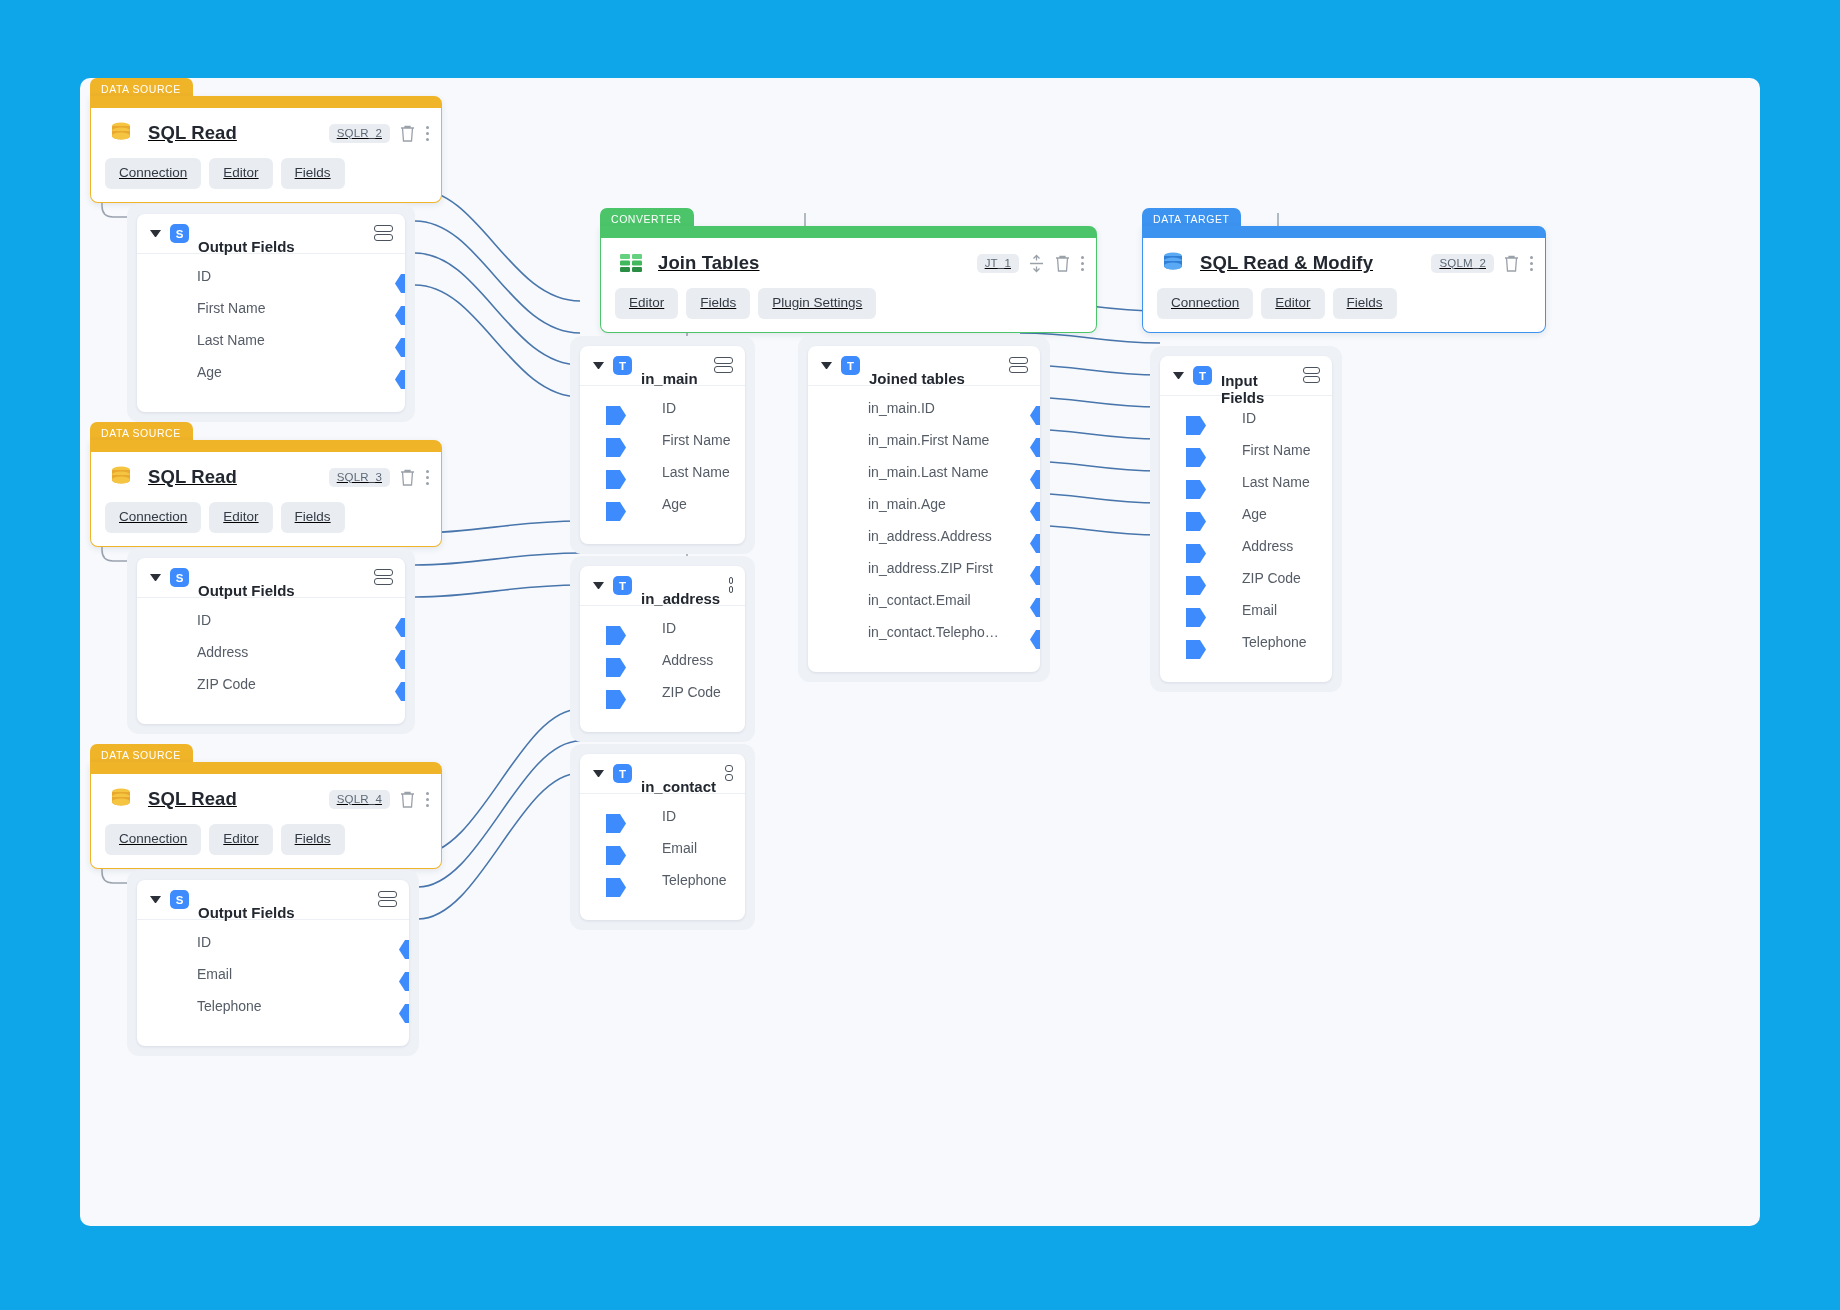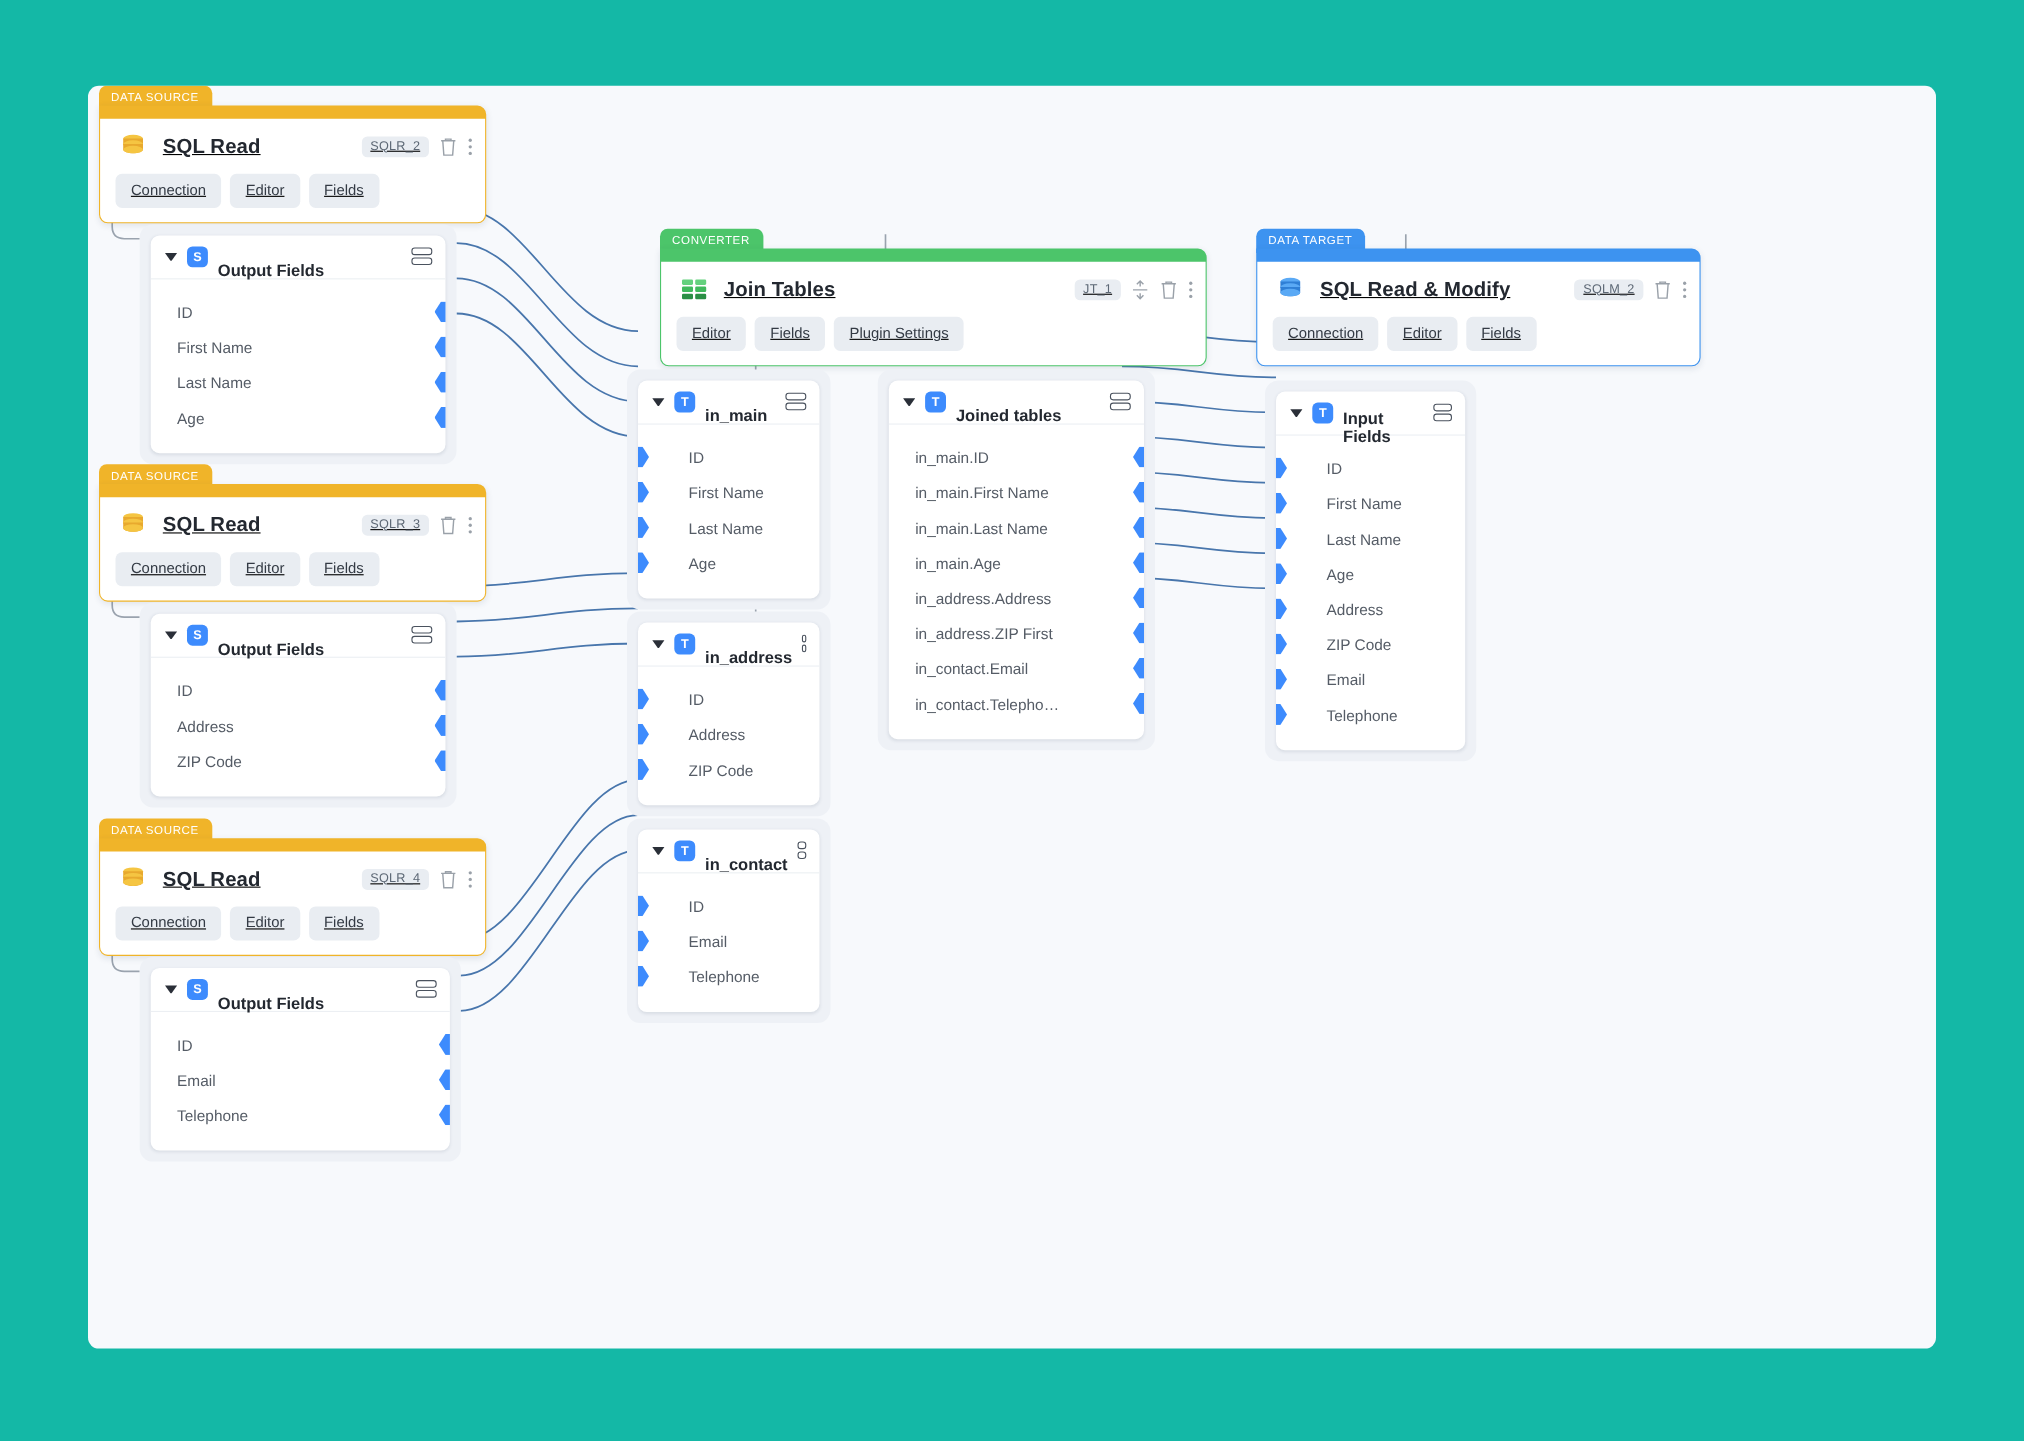--- a/index.html
+++ b/index.html
@@ -2,21 +2,21 @@
 <html><head>
 <meta charset="utf-8">
 <style>
   * { box-sizing: border-box; margin:0; padding:0; }
   html,body{ width:1840px; height:1310px; }
   body{
     background:#ffffff;
     font-family:"Liberation Sans", sans-serif;
     overflow:hidden;
   }
-  #root{ position:relative; width:1840px; height:1310px; background:#14b8a6; }
+  #root{ position:relative; width:1840px; height:1310px; background:#0ea5e9; }
 
   
   #canvas{
     position:absolute; left:80px; top:78px;
     width:1680px; height:1148px;
     background:#f7f9fc;
     border-radius:10px;
     overflow:hidden;
   }
   #wires{ position:absolute; left:0; top:0; width:1680px; height:1148px; pointer-events:none; }
@@ -82,21 +82,21 @@
     border-top:7px solid #2a2f38; flex:0 0 11px;
   }
   .tbadge{
     width:19px;height:19px;flex:0 0 19px;border-radius:5px;background:#3d8bfd;
     color:#fff;font-size:11.5px;font-weight:700;display:flex;align-items:center;justify-content:center;
   }
   .panel-title{ font-size:15px; font-weight:700; color:#232830;margin-top:26px; }
   .rows-ico{ margin-left:auto; width:19px; height:18px; display:flex; flex-direction:column; gap:2.5px; }
   .rows-ico i{ display:block; height:7px; border:1.4px solid #4a525e; border-radius:3px; }
   .rows{ padding:14px 0 16px; }
-  .row{ position:relative; height:32px; display:flex; align-items:center; }
+  .row{ position:relative; height:32px; display:flex; align-items:flex-start;margin-left:36px; }
   .row-label{ font-size:14px; color:#555c66; }
   .port{
     position:absolute; width:20px; height:19px; background:#3d8bfd;
   }
   .port.out{ clip-path:polygon(30% 0,100% 0,100% 100%,30% 100%,0 50%); }
   .port.in{  clip-path:polygon(0 0,70% 0,100% 50%,70% 100%,0 100%); }
 
   
   .panel.src .row{ padding-left:24px; }
   .panel.src .port{ right:-10px; top:6px; }

